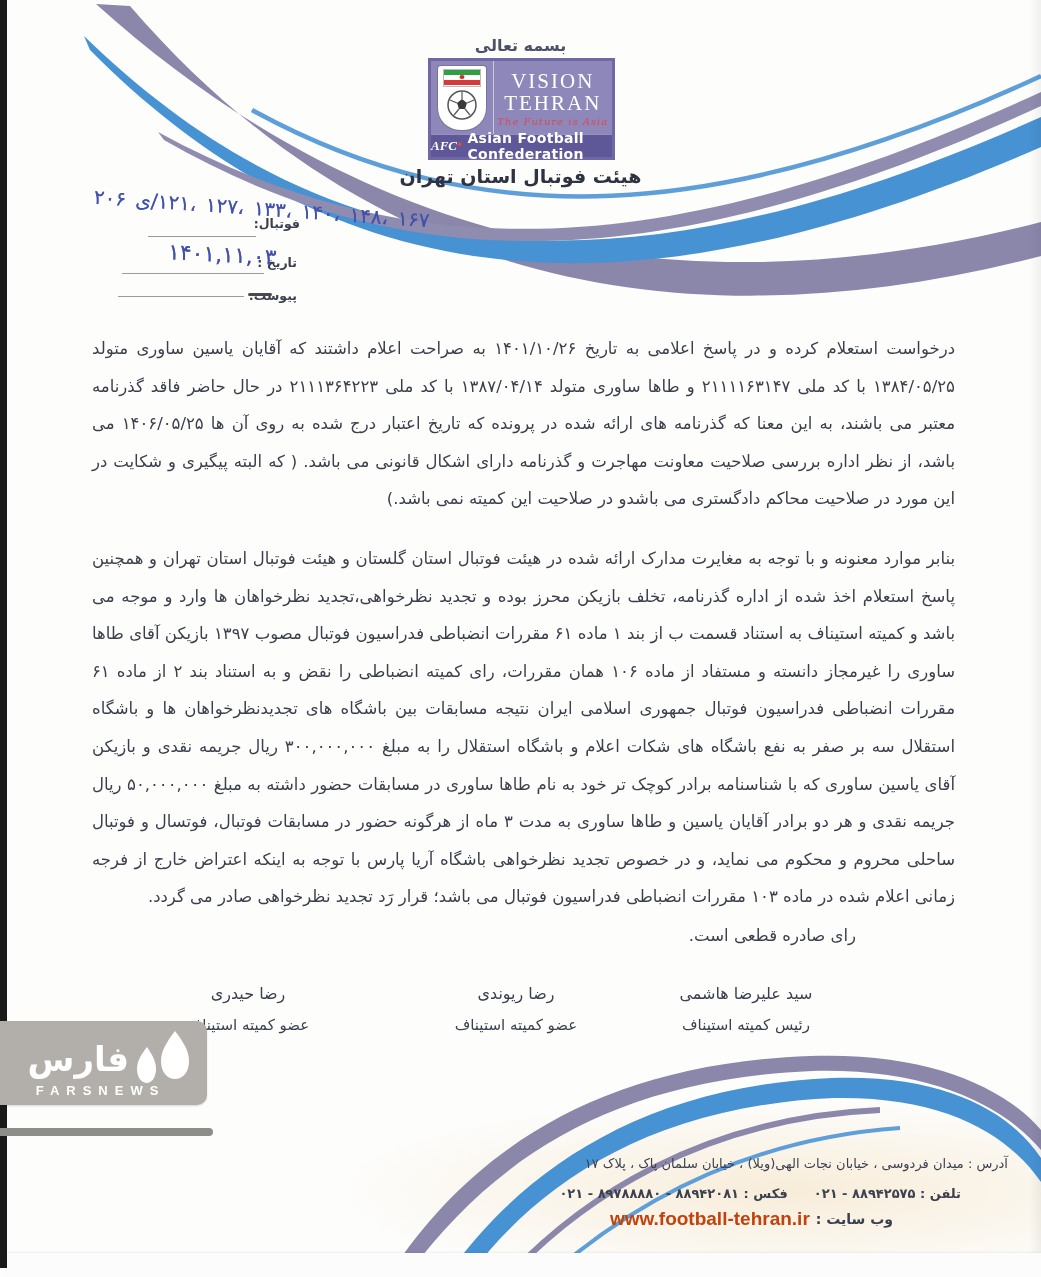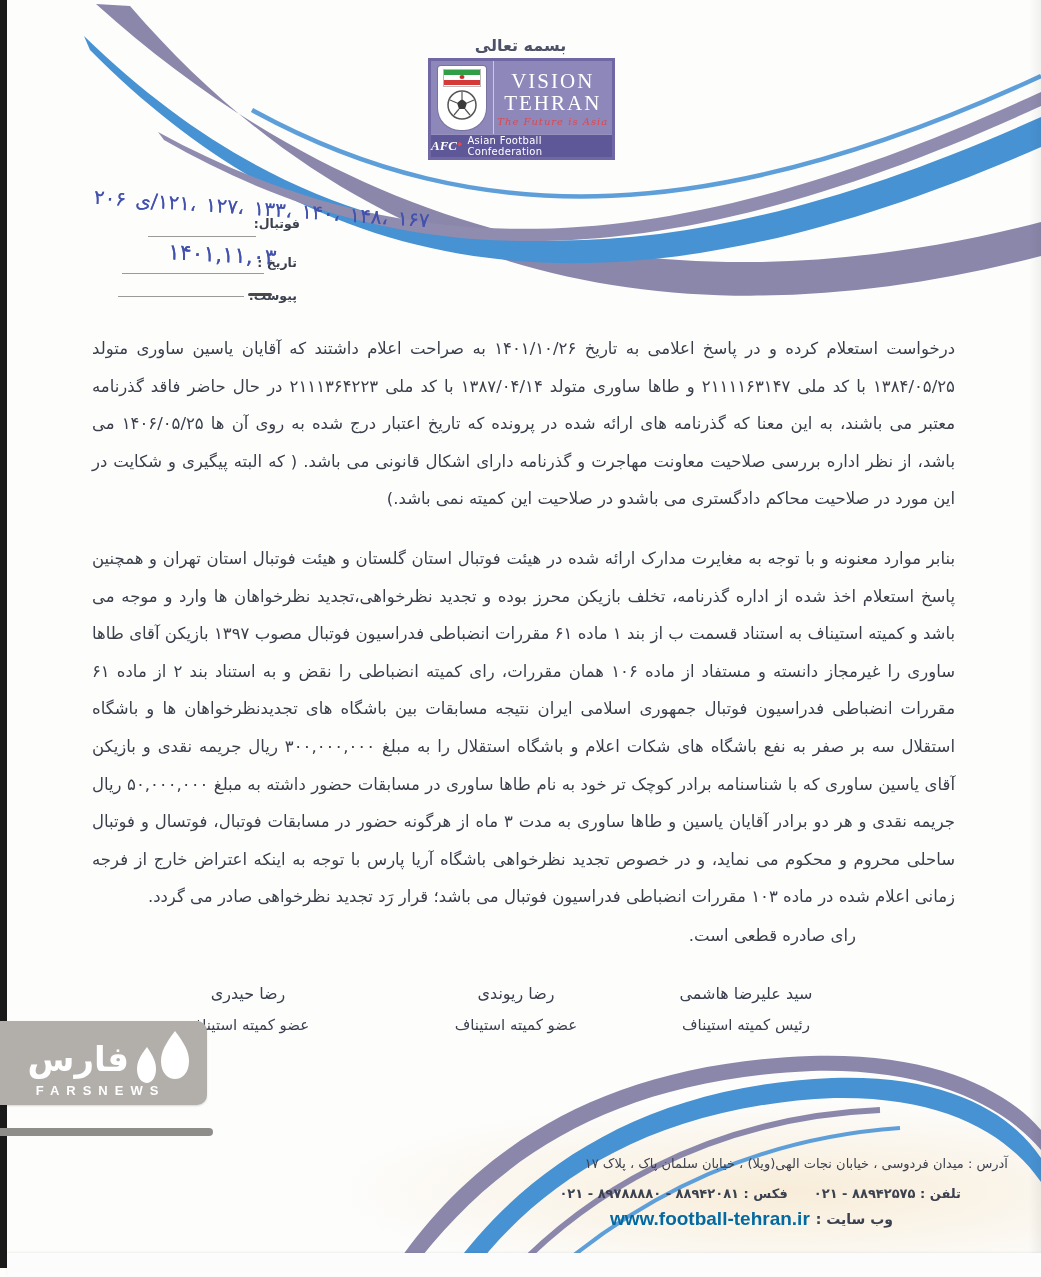--- a/index.html
+++ b/index.html
@@ -43,21 +43,21 @@
   .flag .g{flex:1;background:#2f9e44;}
   .flag .w{flex:1;background:#fff;position:relative;}
   .flag .w::after{content:"";position:absolute;left:50%;top:50%;width:5px;height:4px;transform:translate(-50%,-50%);background:#cf2b2b;border-radius:50%;}
   .flag .r{flex:1;background:#d53a3a;}
   .logo-texts{flex:1;display:flex;flex-direction:column;align-items:center;justify-content:center;padding-top:2px;}
   .vision{font-family:"Liberation Serif",serif;color:#ffffff;font-size:21px;letter-spacing:2px;line-height:22px;}
   .tagline{font-family:"DejaVu Serif",serif;font-style:italic;color:#e0474c;font-size:10px;margin-top:2px;letter-spacing:1px;}
   .afc-bar{height:22px;background:#5e5798;display:flex;align-items:center;justify-content:center;gap:5px;border-top:1px solid rgba(255,255,255,0.35);}
   .afc-mono{font-family:"Liberation Serif",serif;font-style:italic;font-weight:bold;color:#fff;font-size:13px;position:relative;}
   .afc-mono i{font-style:normal;color:#e0474c;font-size:9px;position:relative;top:-3px;}
-  .afc-text{color:#fff;font-size:10px;font-weight:normal;letter-spacing:0.3px;}
+  .afc-text{color:#fff;font-size:14px;font-weight:bold;letter-spacing:0.3px;}
   .org-name{position:absolute;top:165px;left:0;width:1041px;text-align:center;
     font-size:19px;font-weight:bold;color:#2e3342;}
 
   
   .field-label{position:absolute;font-size:12.5px;color:#3c4150;font-weight:bold;direction:rtl;}
   .field-line{position:absolute;height:1px;background:#9a9a9a;}
   .handwrite{position:absolute;color:#4251ad;direction:rtl;white-space:nowrap;
     text-shadow:0 0 0.6px rgba(66,81,173,0.8);}
   .hw-number{left:78px;top:196px;width:352px;font-size:20px;transform:rotate(4deg);word-spacing:3px;}
   .hw-date{left:168px;top:242px;font-size:22px;transform:rotate(3deg);letter-spacing:2px;}
@@ -88,21 +88,21 @@
     font-family:"Liberation Sans",sans-serif;font-size:13px;font-weight:bold;letter-spacing:7px;}
   .fars-strip{position:absolute;left:0;top:1128px;width:213px;height:8px;background:#8f8d8a;border-radius:0 6px 6px 0;}
 
   
   .foot-line{position:absolute;direction:rtl;color:#3c4150;white-space:nowrap;}
   .foot-address{top:1156px;right:33px;font-size:13px;font-weight:normal;}
   .foot-phones{top:1186px;right:80px;font-size:13px;font-weight:bold;display:flex;flex-direction:row;gap:26px;}
   .num-ltr{direction:ltr;unicode-bidi:isolate;}
   .foot-web{top:1208px;right:148px;display:flex;align-items:center;gap:6px;}
   .web-label{font-size:14px;font-weight:bold;color:#3c4150;}
-  .web-url{direction:ltr;font-family:"Liberation Sans",sans-serif;font-size:19px;font-weight:bold;color:#0369a1;}
+  .web-url{direction:ltr;font-family:"Liberation Sans",sans-serif;font-size:19px;font-weight:bold;color:#c2410c;}
 </style>
 </head>
 <body>
 
 <div class="page">
 
   <svg class="ribbon top" width="1041" height="330" viewBox="0 0 1041 330">
     <path d="M 96,4 C 380,260 700,310 1041,222 L 1041,256 C 700,344 380,296 130,6 Z" fill="#8b87ab"></path>
     <path d="M 84,36 C 350,295 650,292 1041,117 L 1041,147 C 650,318 350,312 90,50 Z" fill="#4792d3"></path>
     <path d="M 158,132 C 420,275 680,258 1041,92 L 1041,106 C 680,272 420,287 164,140 Z" fill="#908caf"></path>
@@ -148,20 +148,21 @@
         <div class="vision">TEHRAN</div>
         <div class="tagline">The Future is Asia</div>
       </div>
     </div>
     <div class="afc-bar">
       <span class="afc-mono"><span>AFC</span><i>●</i></span>
       <span class="afc-text">Asian Football Confederation</span>
     </div>
   </div>
 
+  <div class="org-name">هیئت فوتبال استان تهران</div>
 
   <div class="field-label" style="top:216px;right:741px;">فوتبال:</div>
   <div class="field-line" style="top:236px;left:148px;width:108px;"></div>
   <div class="handwrite hw-number">۱۶۷ ،۱۴۸ ،۱۴۰ ،۱۳۳ ،۱۲۷ ،۱۲۱/ی ۲۰۶</div>
 
   <div class="field-label" style="top:255px;right:744px;">تاریخ :</div>
   <div class="field-line" style="top:273px;left:122px;width:142px;"></div>
   <div class="handwrite hw-date">
     <span class="num-ltr">۱۴۰۱,۱۱,۰۳</span>
   </div>

